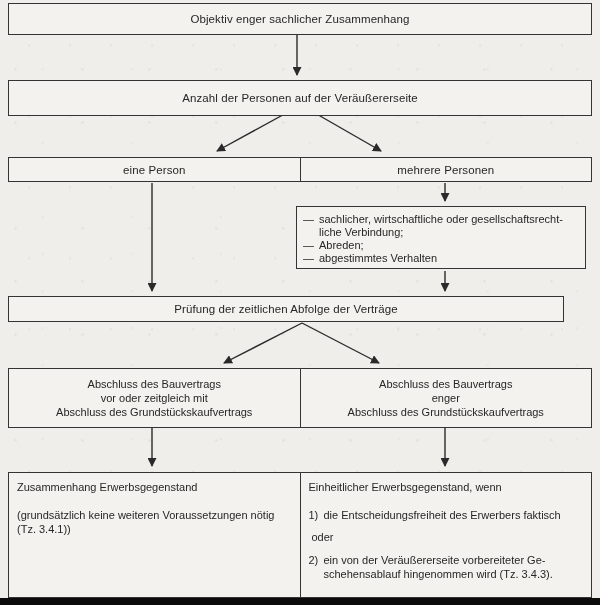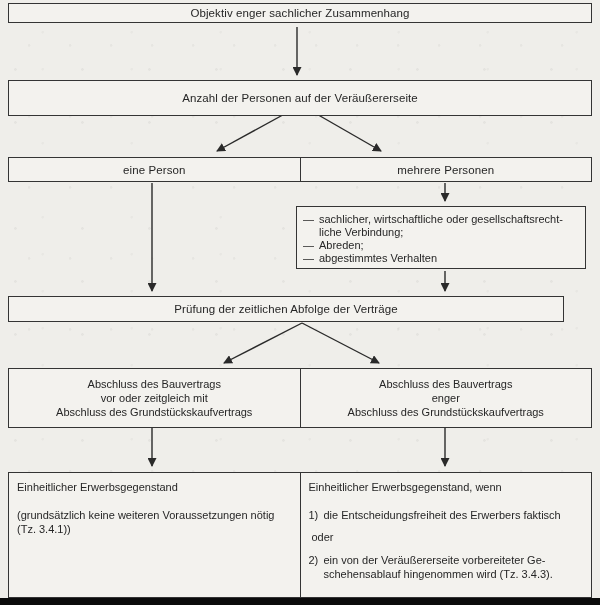--- a/index.html
+++ b/index.html
@@ -66,21 +66,21 @@
     <line x1="301" y1="105" x2="381" y2="151" stroke="#2a2a2a" stroke-width="1.4" marker-end="url(#ah)"></line>
     <line x1="445" y1="183" x2="445" y2="201" stroke="#2a2a2a" stroke-width="1.4" marker-end="url(#ah)"></line>
     <line x1="152" y1="183" x2="152" y2="291" stroke="#2a2a2a" stroke-width="1.4" marker-end="url(#ah)"></line>
     <line x1="445" y1="271" x2="445" y2="291" stroke="#2a2a2a" stroke-width="1.4" marker-end="url(#ah)"></line>
     <line x1="302" y1="323" x2="224" y2="363" stroke="#2a2a2a" stroke-width="1.4" marker-end="url(#ah)"></line>
     <line x1="302" y1="323" x2="379" y2="363" stroke="#2a2a2a" stroke-width="1.4" marker-end="url(#ah)"></line>
     <line x1="152" y1="421" x2="152" y2="466" stroke="#2a2a2a" stroke-width="1.4" marker-end="url(#ah)"></line>
     <line x1="445" y1="421" x2="445" y2="466" stroke="#2a2a2a" stroke-width="1.4" marker-end="url(#ah)"></line>
   </svg>
 
-  <div class="box center-box" style="left:8px; top:3px; width:584px; height:20px;">
+  <div class="box center-box" style="left:8px; top:3px; width:584px; height:32px;">
     <span>Objektiv enger sachlicher Zusammenhang</span>
   </div>
 
   <div class="box center-box" style="left:8px; top:80px; width:584px; height:36px;">
     <span>Anzahl der Personen auf der Veräußererseite</span>
   </div>
 
   <div class="box split center-box" style="left:8px; top:157px; width:584px; height:25px;">
     <div class="cell first">
       <span>eine Person</span>
@@ -121,21 +121,21 @@
     </div>
     <div class="cell multi">
       <div>Abschluss des Bauvertrags</div>
       <div>enger</div>
       <div>Abschluss des Grundstückskaufvertrags</div>
     </div>
   </div>
 
   <div class="box split resultrow" style="left:8px; top:472px; width:584px; height:126px;">
     <div class="cell first">
-      <div class="res-title">Einheitlicher Erwerbsgegenstand</div>
+      <div class="res-title">Zusammenhang Erwerbsgegenstand</div>
       <div class="note-line">(grundsätzlich keine weiteren Voraussetzungen nötig</div>
       <div class="note-line">(Tz. 3.4.1))</div>
     </div>
     <div class="cell">
       <div class="res-title">Einheitlicher Erwerbsgegenstand, wenn</div>
       <div class="item">
         <span class="marker">1)</span>
         <div class="ilines">
           <div>die Entscheidungsfreiheit des Erwerbers faktisch</div>
         </div>

